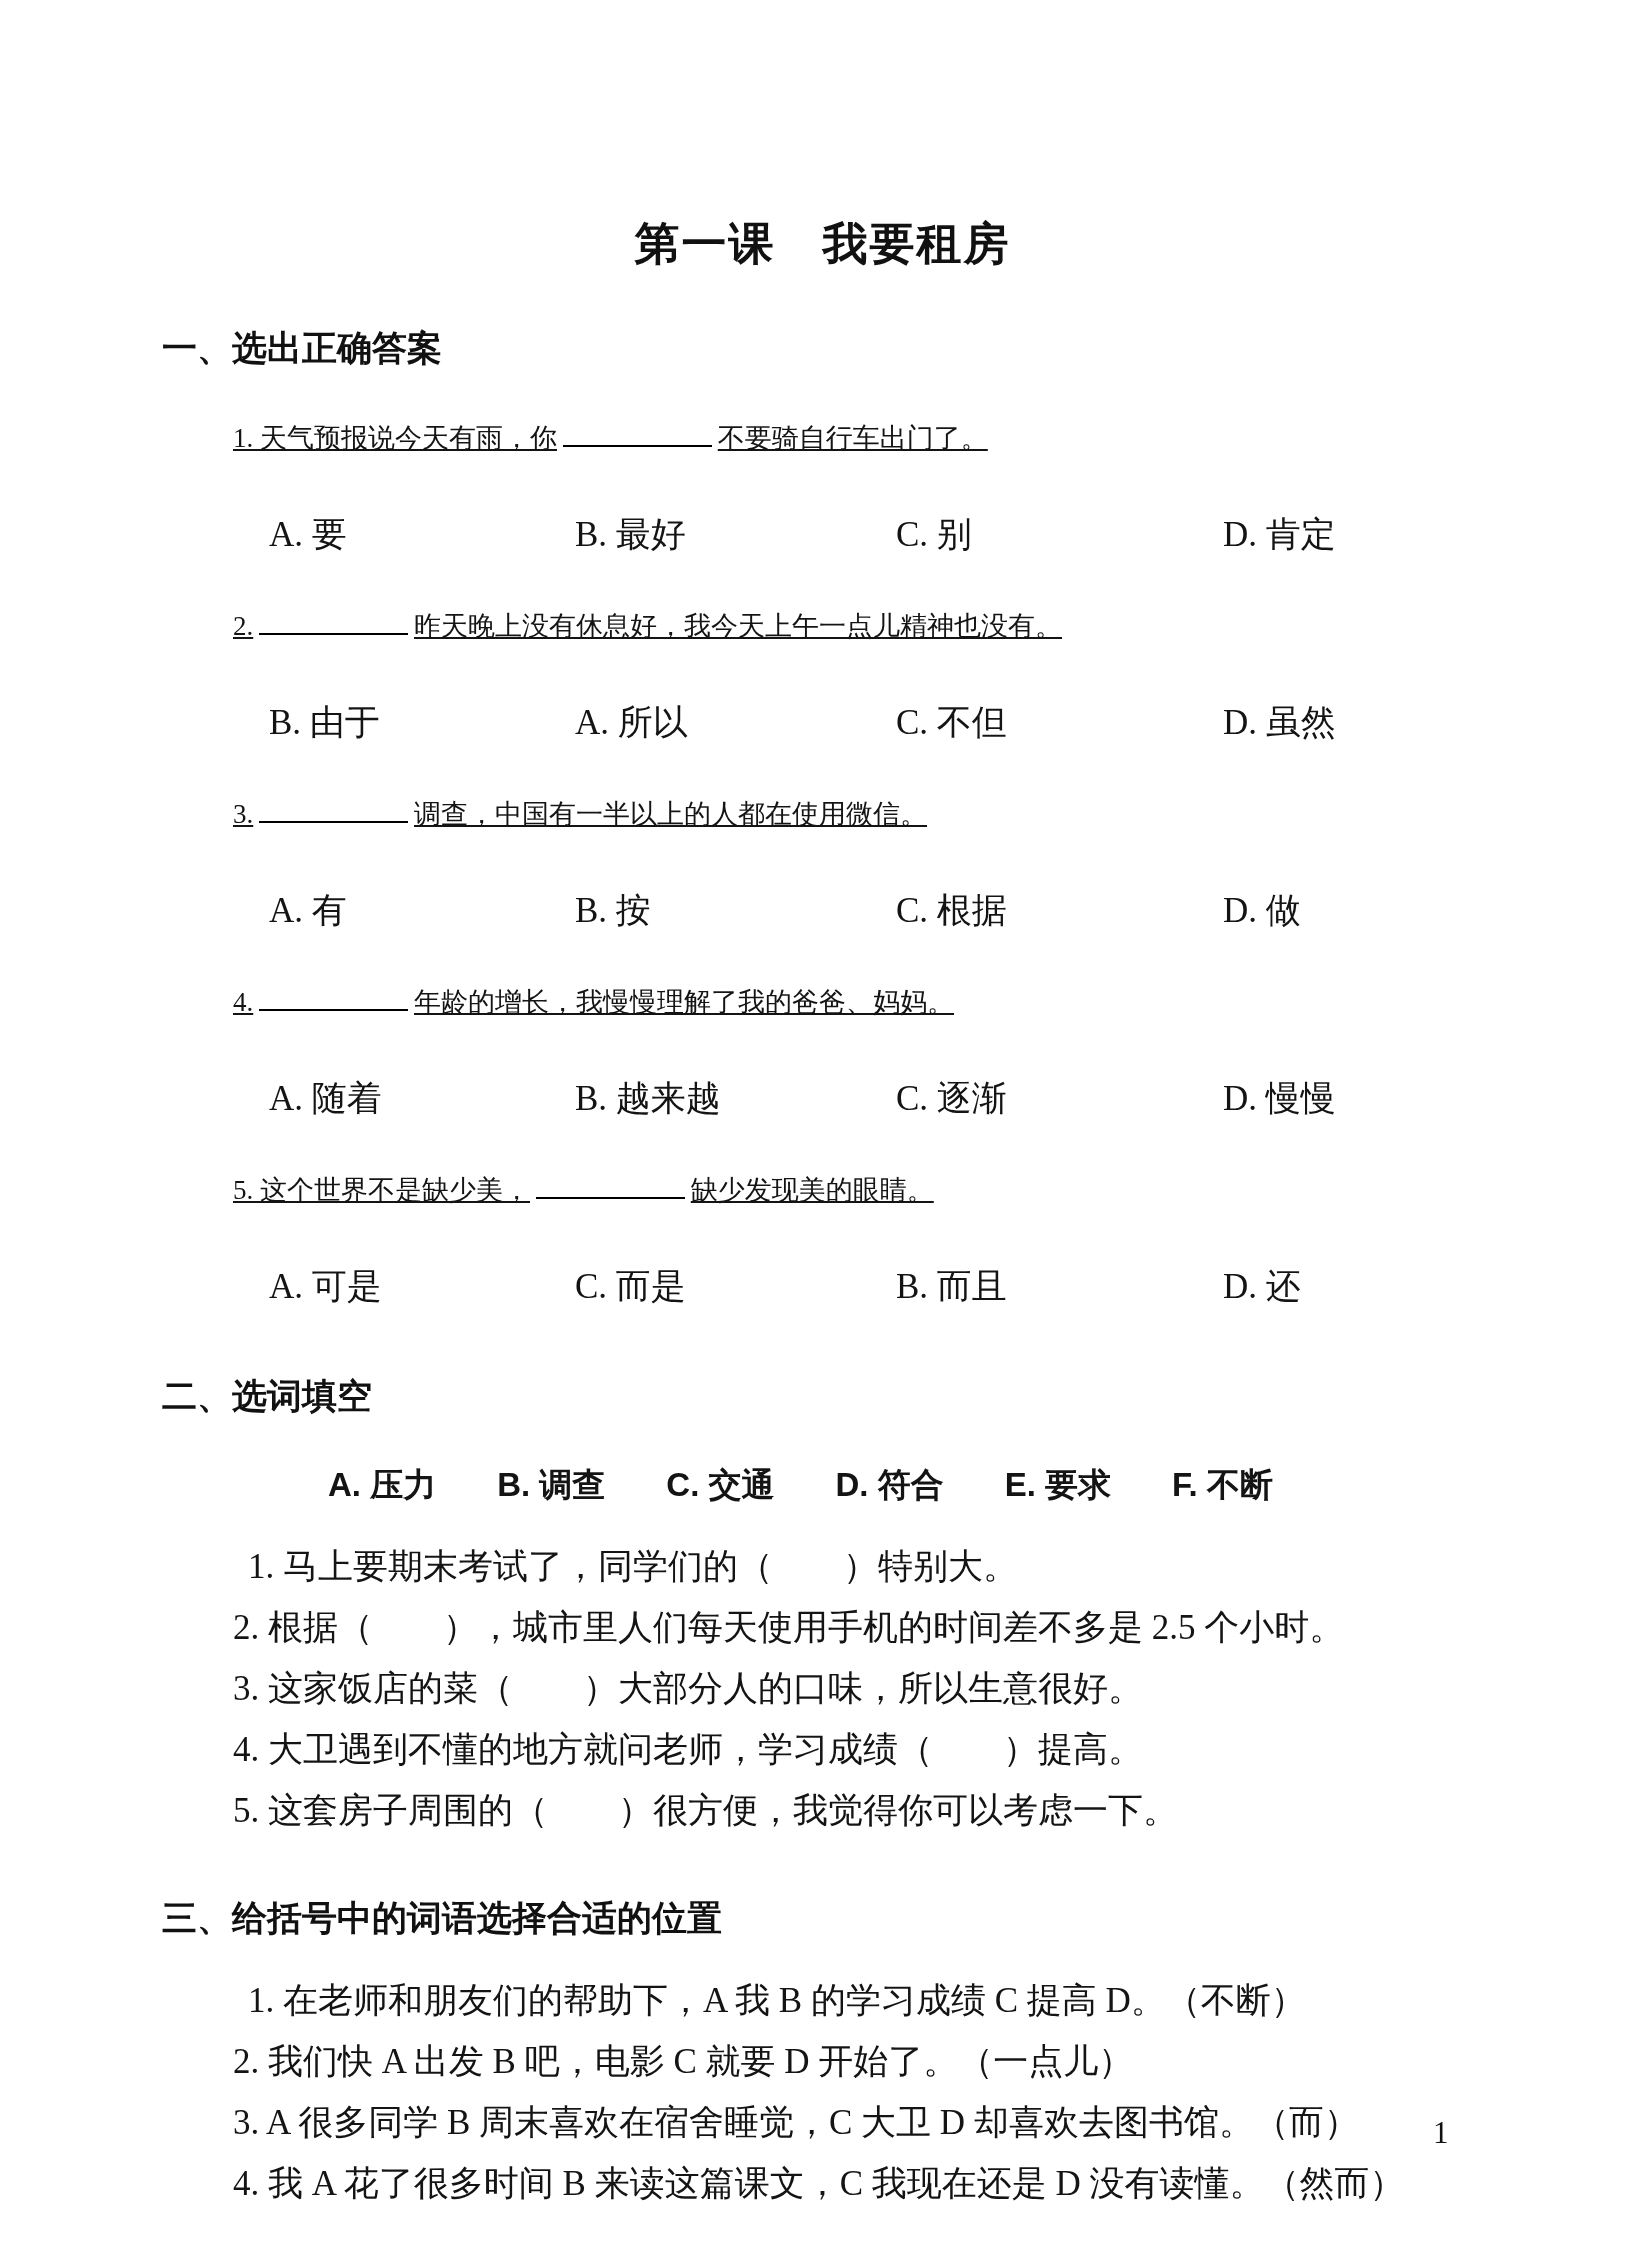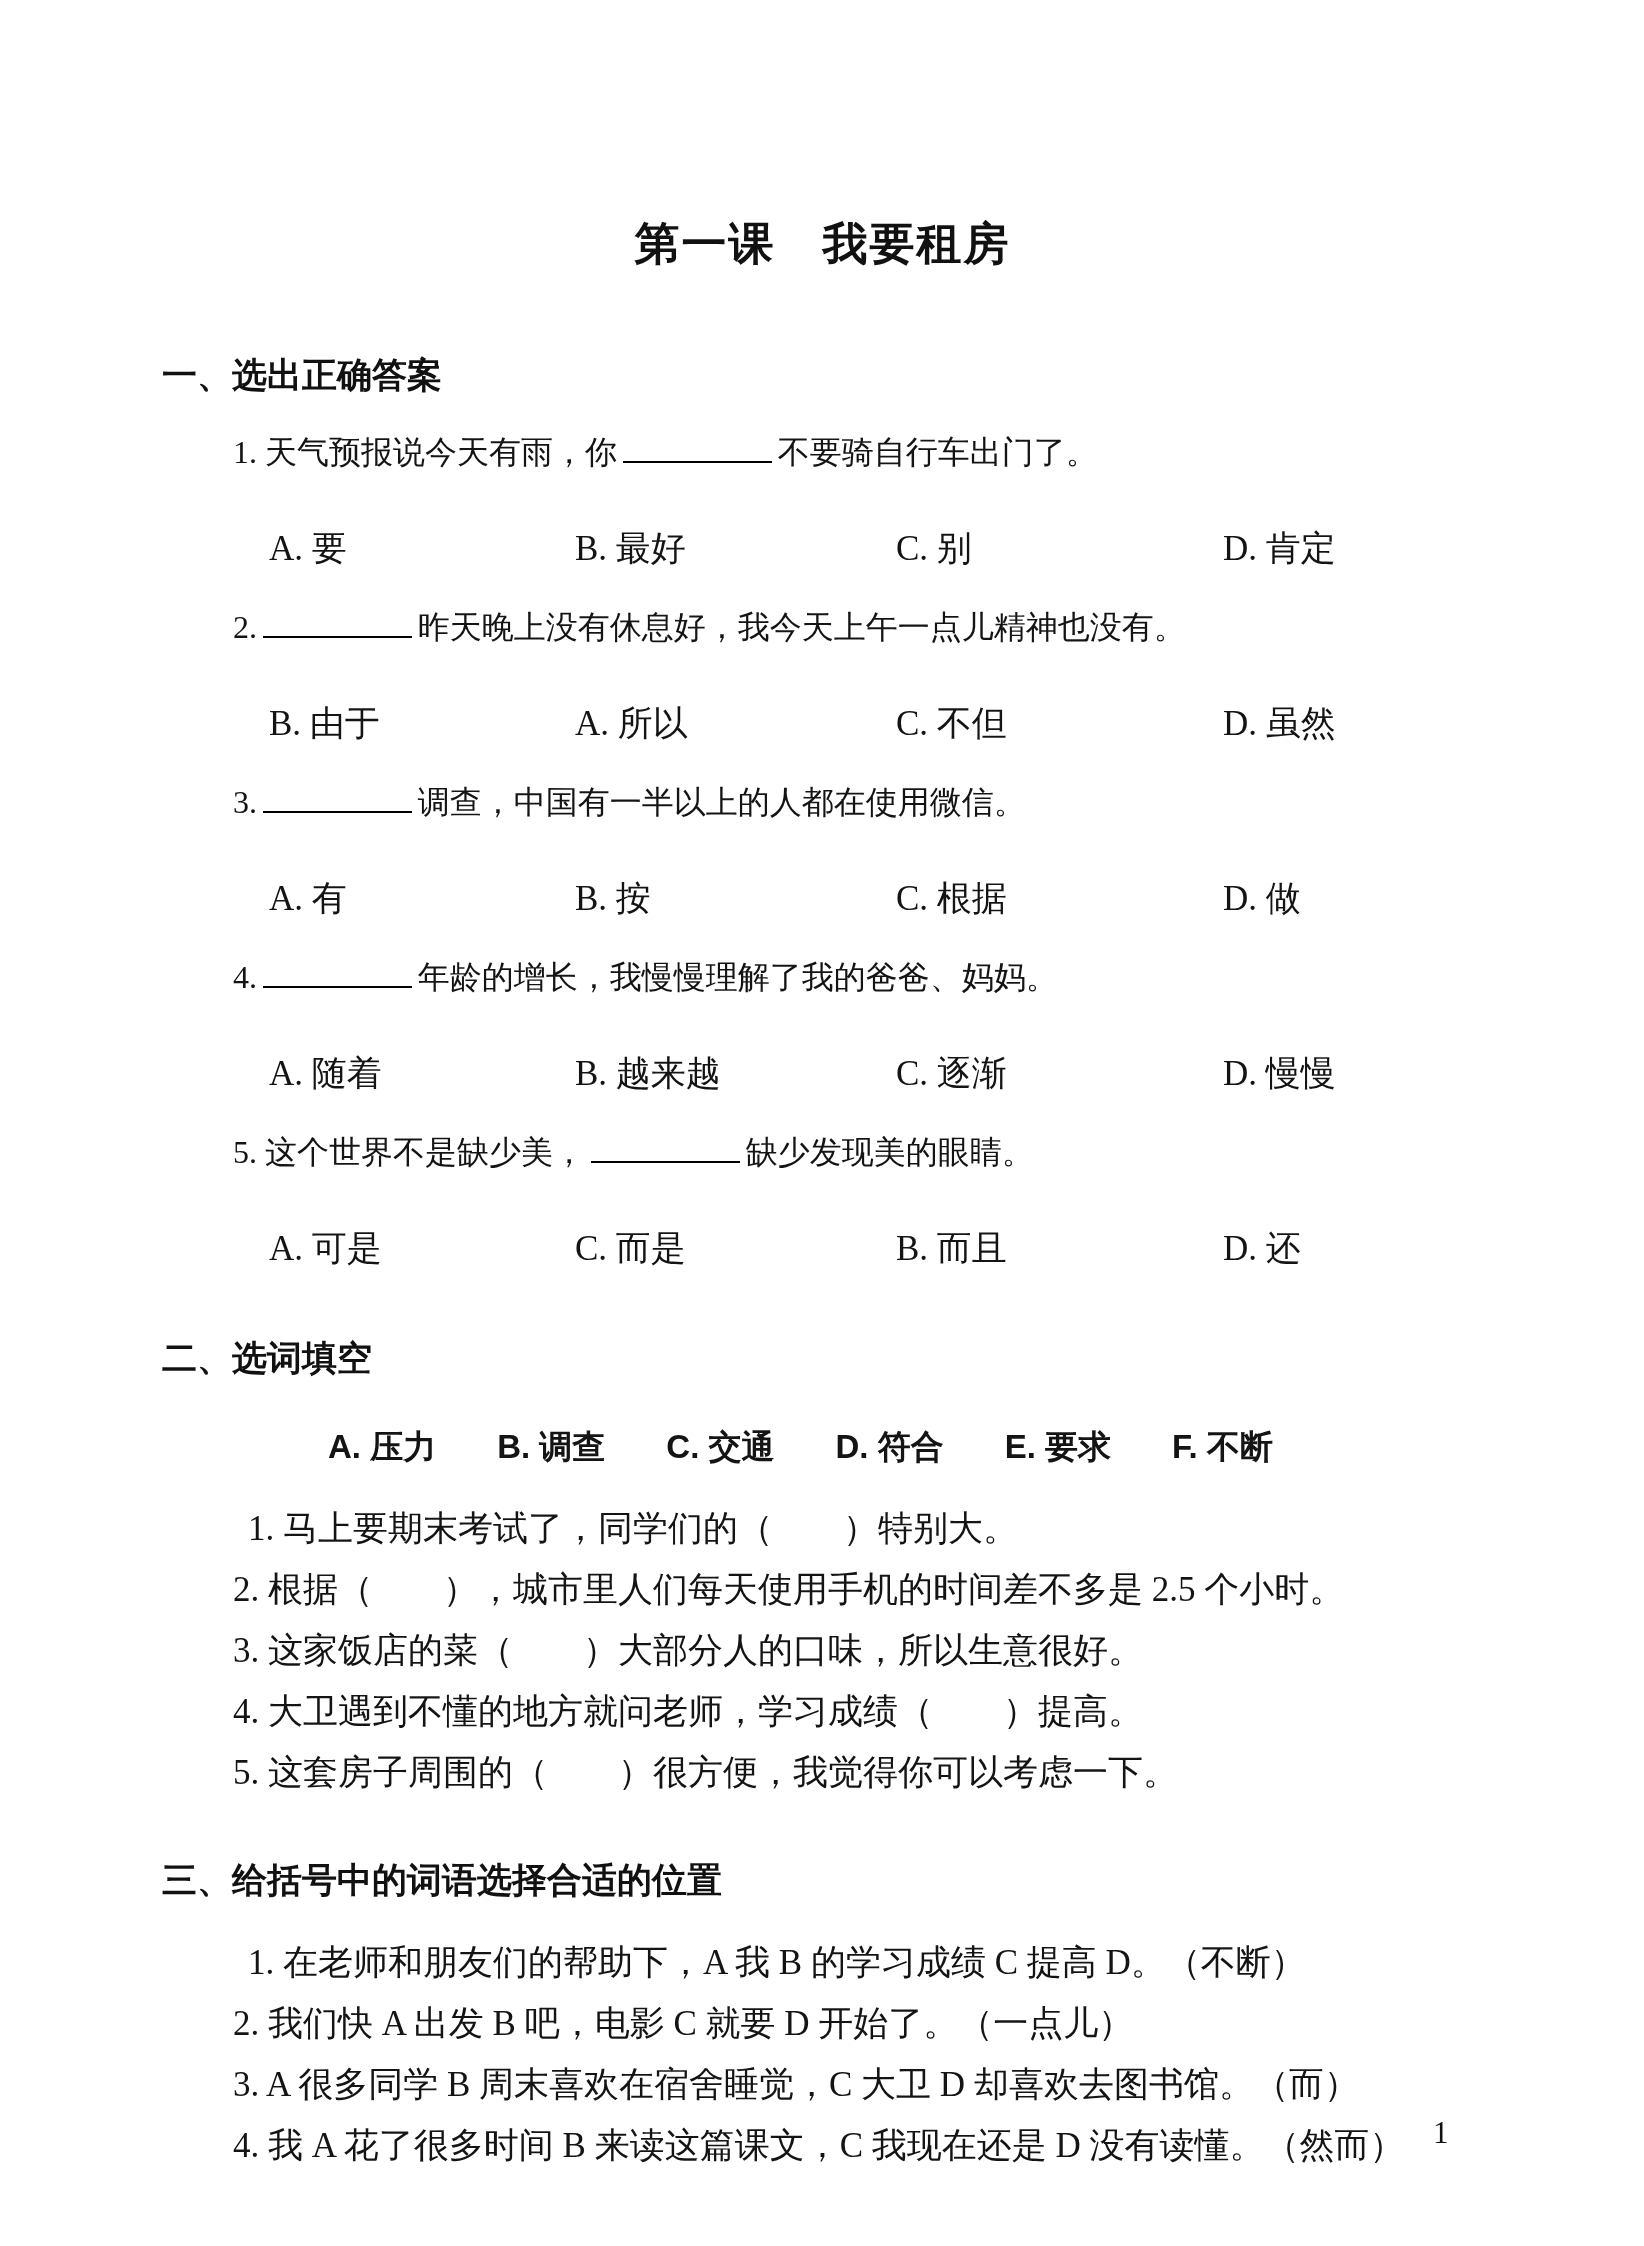--- a/index.html
+++ b/index.html
@@ -28,29 +28,30 @@
     color: #111;
   }
   .section-heading {
     margin-left: 162px;
     margin-right: 59px;
     font-family: "Liberation Sans", sans-serif;
     font-weight: bold;
     font-size: 35px;
     color: #111;
   }
-  .sh1 { margin-top: 78px; }
+  .sh1 { margin-top: 51px; }
   .sh2 { margin-top: 61px; }
   .sh3 { margin-top: 59px; }
   .qblock { margin-left: 233px; margin-right: 59px; }
   .qline {
-    font-size: 32px;
+    font-size: 27px;
     line-height: 51px;
-    margin-top: 28px;
+    margin-top: 41px;
     white-space: nowrap;
+    text-decoration: underline;
   }
   .blank {
     display: inline-block;
     width: 149px;
     height: 29px;
     border-bottom: 2.9px solid #000;
     vertical-align: baseline;
     margin: 0 5.9px;
   }
   .options-row {

